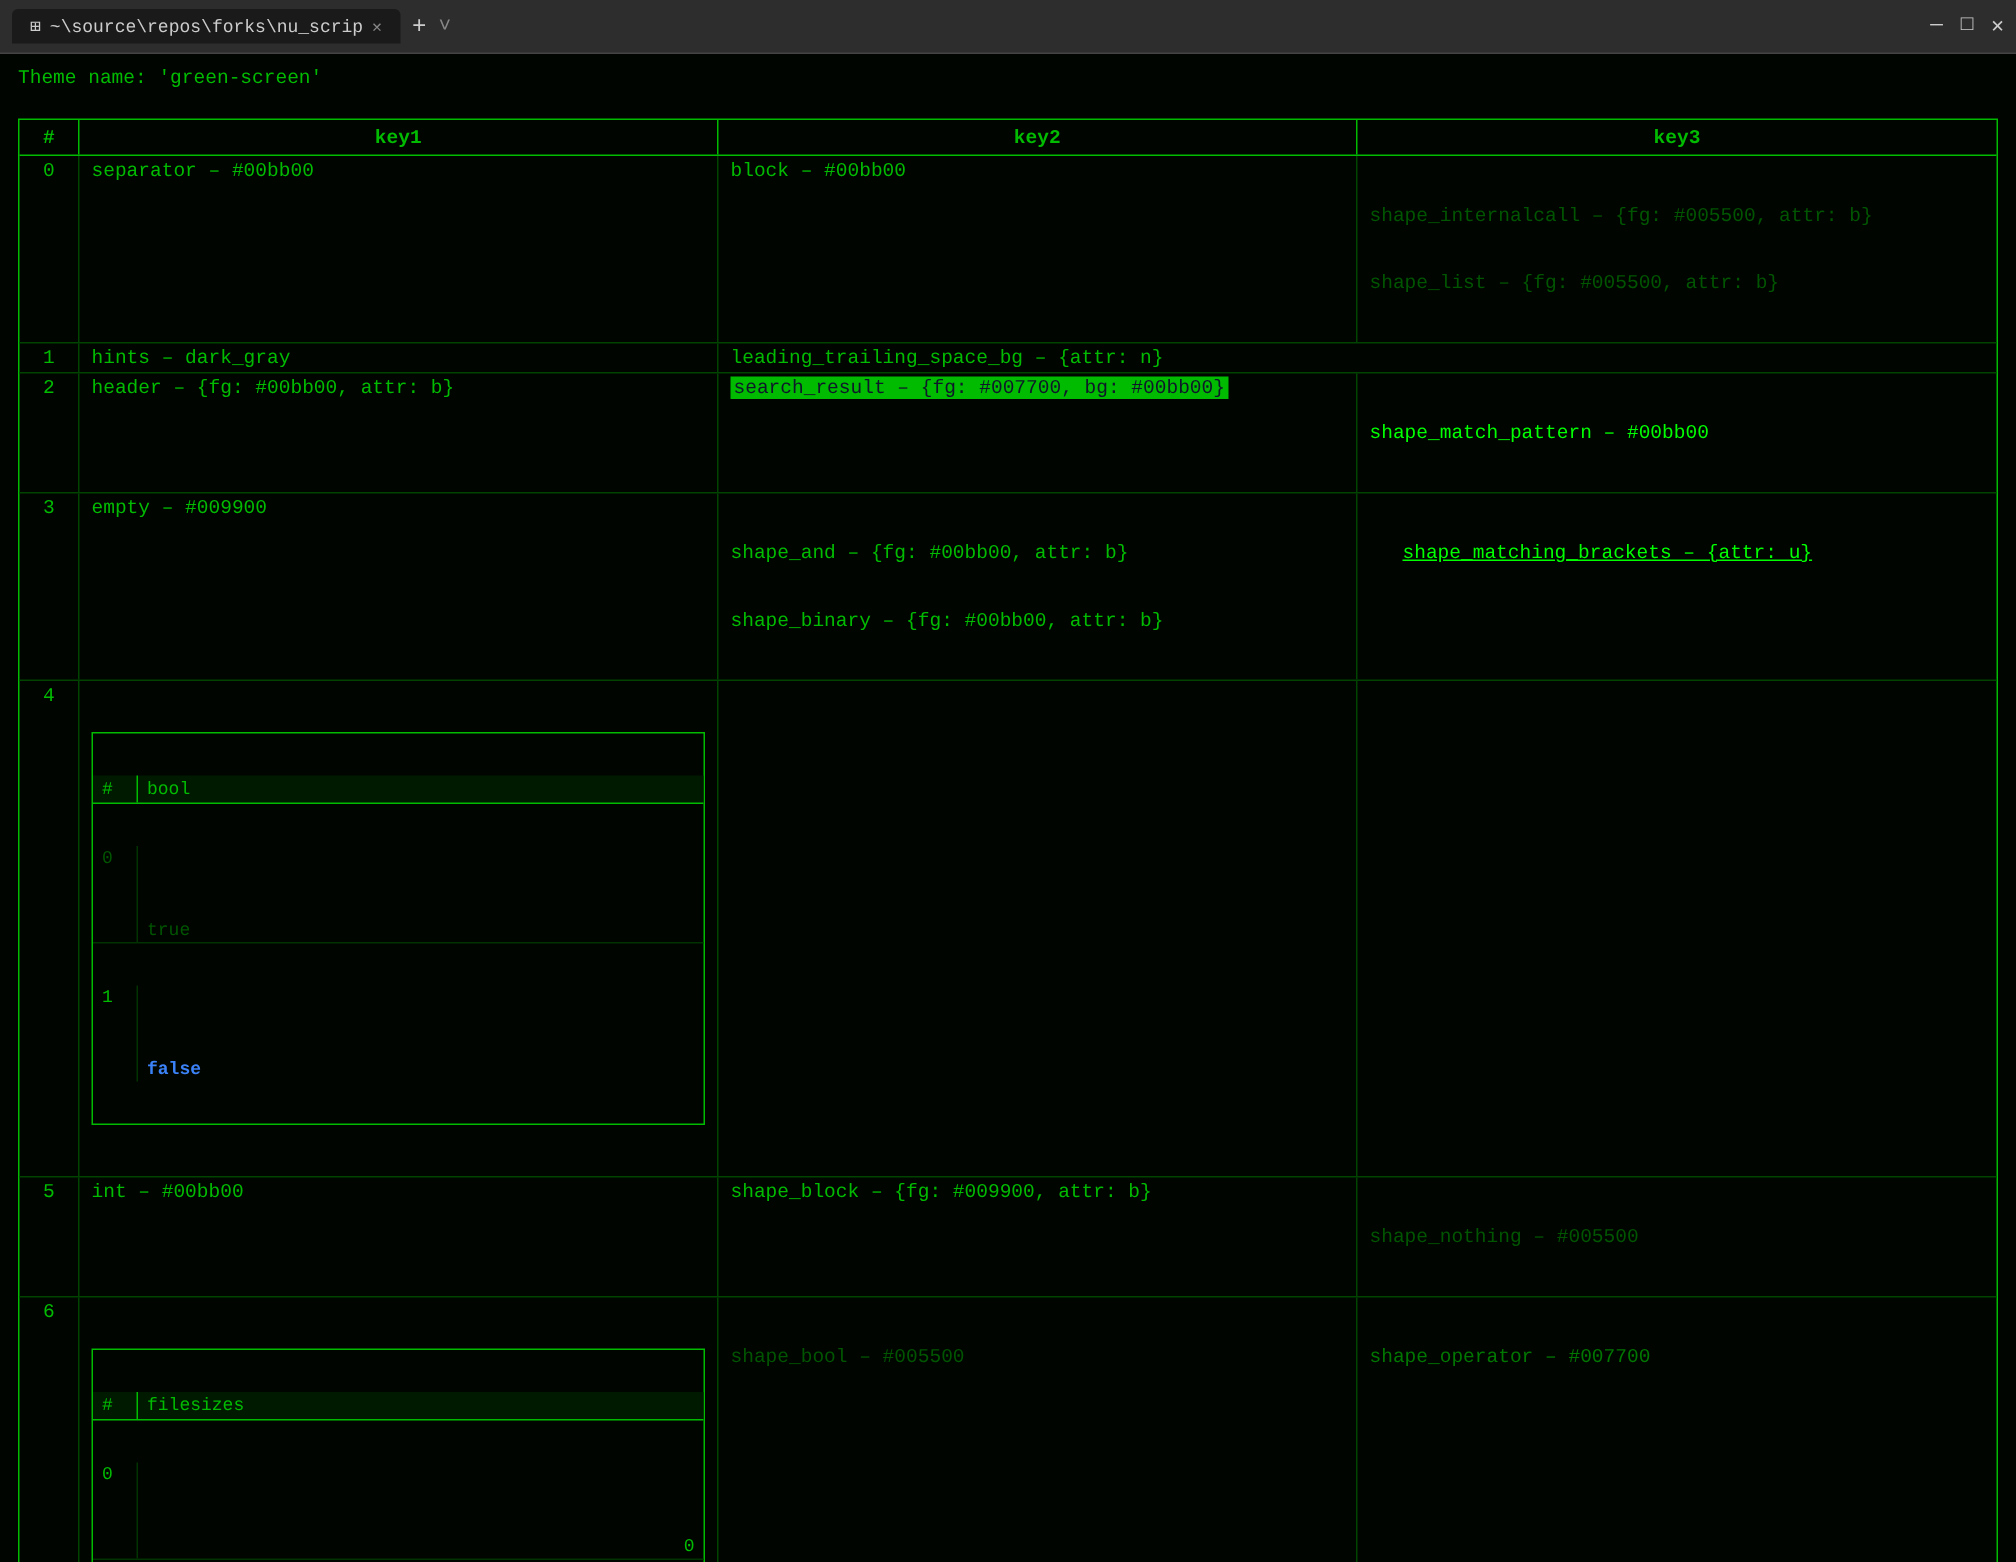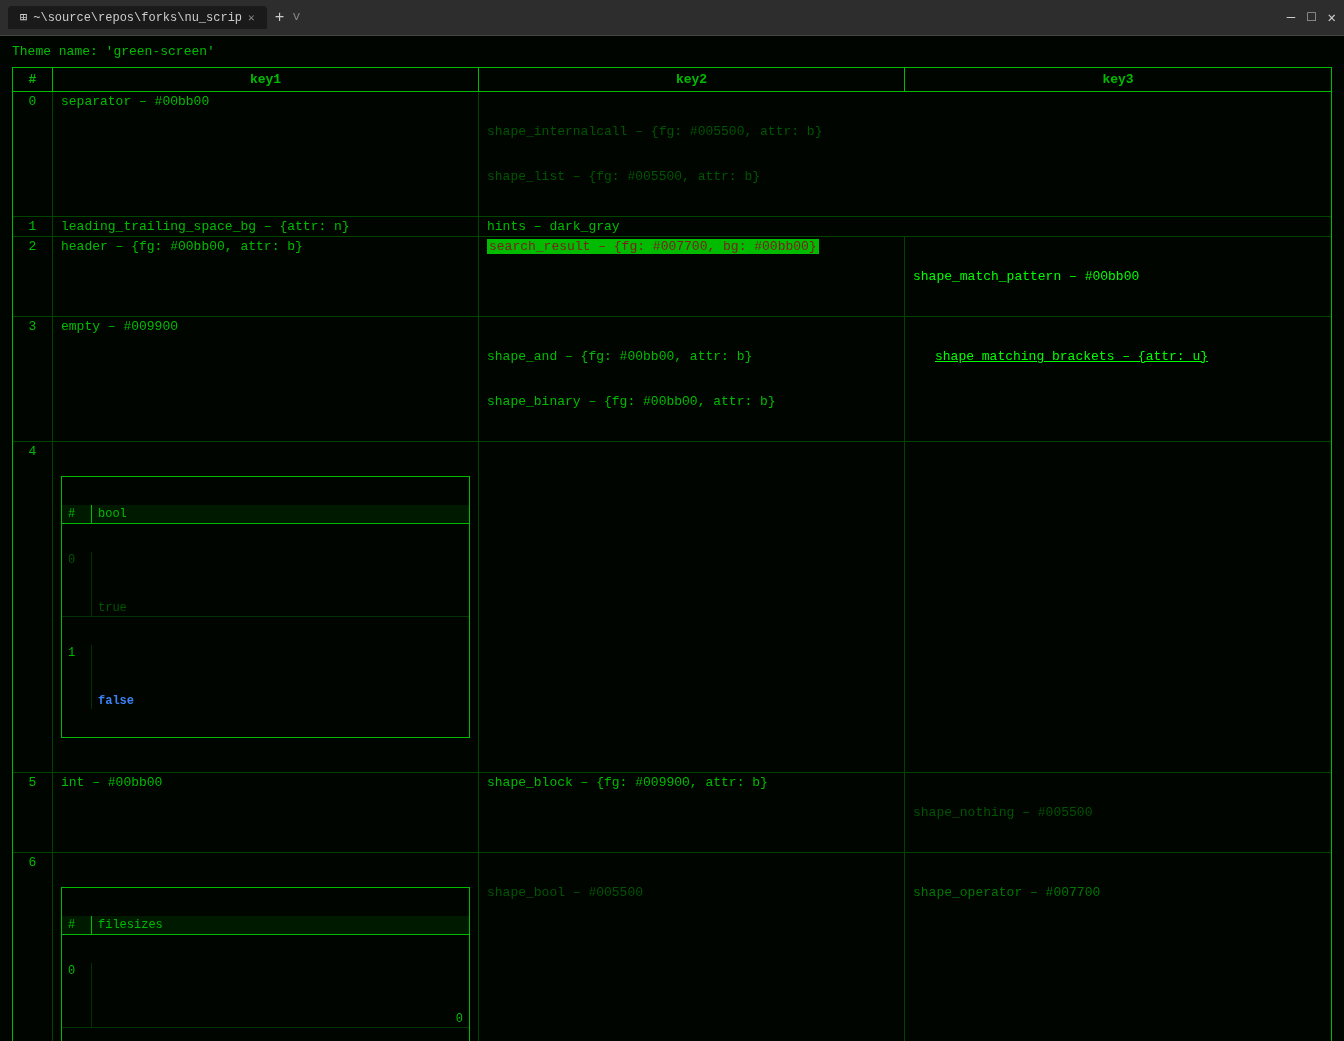--- a/index.html
+++ b/index.html
@@ -46,21 +46,21 @@
       color: #ccc;
       font-size: 16px;
     }
     .terminal-content {
       background: #000500;
       padding: 8px 12px;
       min-height: calc(1041px - 36px);
     }
     .theme-line {
       color: #00bb00;
-      margin-bottom: 8px;
+      margin-bottom: 20px;
       font-size: 13px;
     }
     .table-container {
       border: 1px solid #00bb00;
     }
     .table-header {
       display: grid;
       grid-template-columns: 40px 1fr 1fr 1fr;
       border-bottom: 1px solid #00bb00;
     }
@@ -88,21 +88,21 @@
     .cell:last-child { border-right: none; }
     .cell-num {
       color: #00bb00;
       text-align: center;
     }
     .bright { color: #00ff00; }
     .dim { color: #005500; }
     .mid { color: #007700; }
     .highlight-search {
       background: #00bb00;
-      color: #7f1d1d;
+      color: #0f172a;
       padding: 0 2px;
       text-align: center;
     }
     .underline { text-decoration: underline; margin-left: 22px; }
     .inner-table {
       border: 1px solid #00bb00;
       margin: 2px 0;
       font-size: 12px;
     }
     .inner-table-header {
@@ -158,30 +158,31 @@
     <div class="table-header">
       <div class="th">#</div>
       <div class="th">key1</div>
       <div class="th">key2</div>
       <div class="th">key3</div>
     </div>
 
     <div class="table-row">
       <div class="cell cell-num">0</div>
       <div class="cell">separator – #00bb00</div>
+      <div class="cell">block – #00bb00</div>
       <div class="cell">
         <div class="dim">shape_internalcall – {fg: #005500, attr: b}</div>
         <div class="dim">shape_list – {fg: #005500, attr: b}</div>
       </div>
     </div>
 
     <div class="table-row">
       <div class="cell cell-num">1</div>
+      <div class="cell">hints – dark_gray</div>
       <div class="cell">leading_trailing_space_bg – {attr: n}</div>
-      <div class="cell">hints – dark_gray</div>
     </div>
 
     <div class="table-row">
       <div class="cell cell-num">2</div>
       <div class="cell">header – {fg: #00bb00, attr: b}</div>
       <div class="cell"><span class="highlight-search">search_result – {fg: #007700, bg: #00bb00}</span></div>
       <div class="cell">
         <div class="bright">shape_match_pattern – #00bb00</div>
       </div>
     </div>

